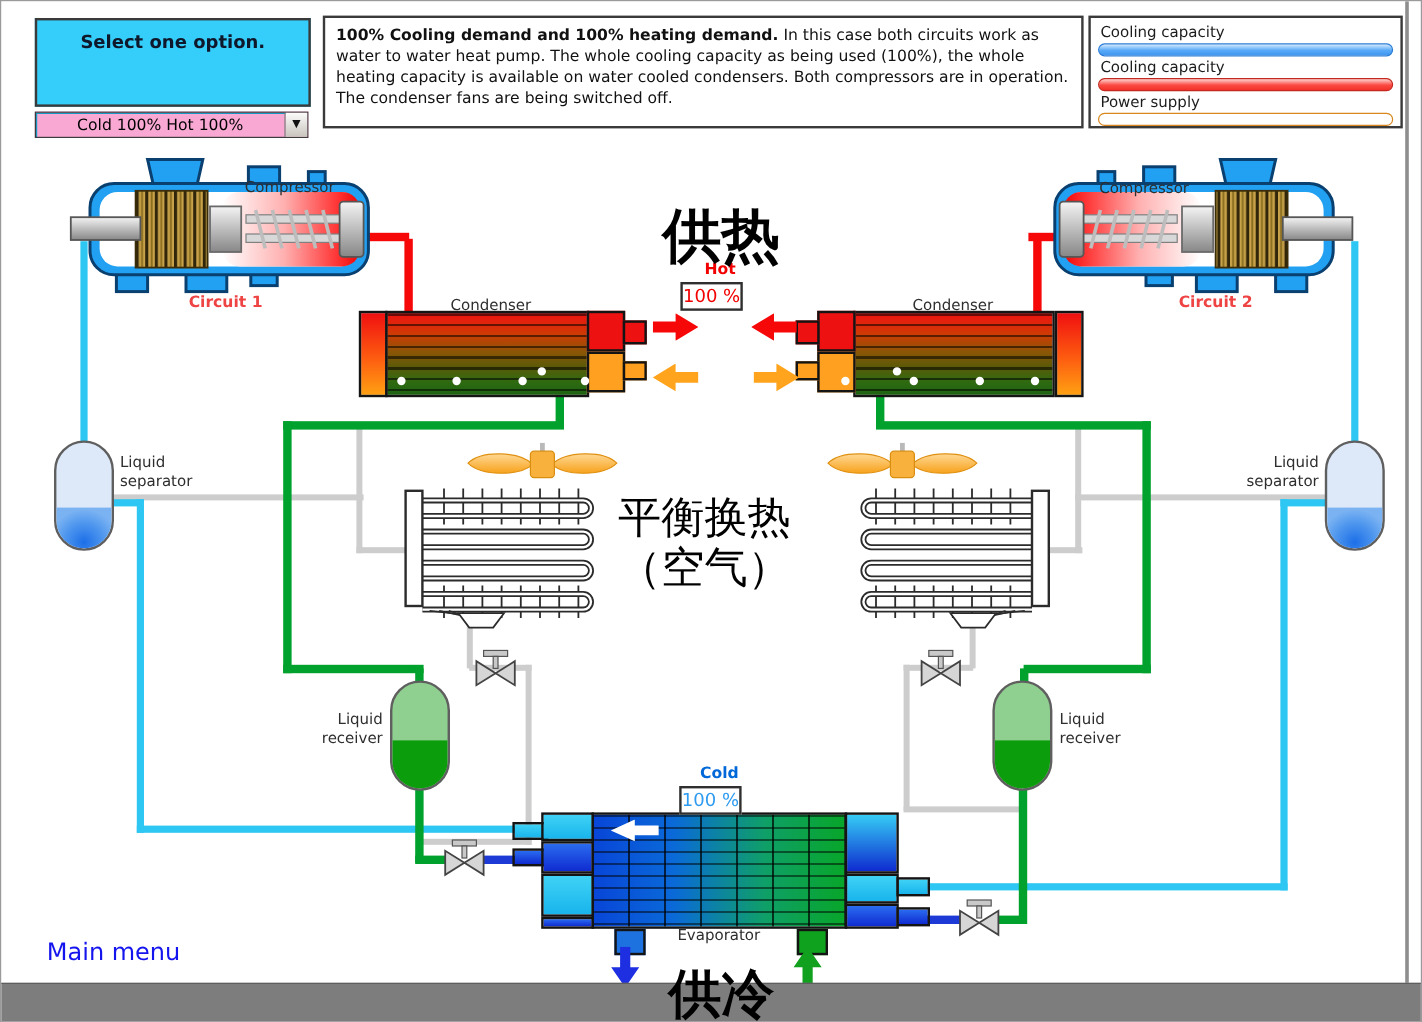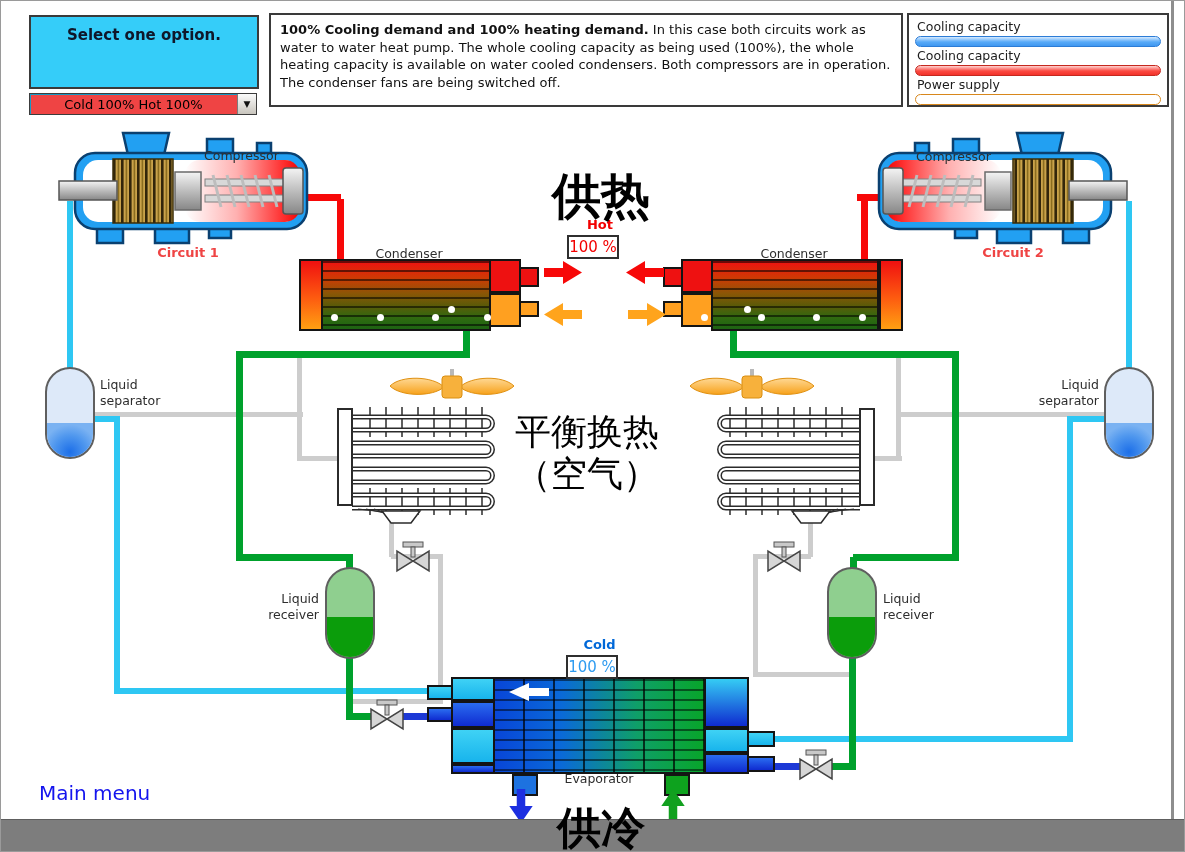--- a/index.html
+++ b/index.html
@@ -1,21 +1,21 @@
 <!DOCTYPE html>
 <html><head>
 <meta charset="utf-8">
 <style>
   html,body{margin:0;padding:0;background:#fff;}
   #app{position:relative;width:1185px;height:852px;background:#fff;border:1px solid #9a9a9a;box-sizing:border-box;overflow:hidden;font-family:"DejaVu Sans",sans-serif;}
   .abs{position:absolute;}
   
   #select-box{left:28px;top:14px;width:230px;height:74px;background:#35CDF9;border:2px solid #3a3a3a;box-sizing:border-box;text-align:center;}
   #select-box .t{margin-top:9px;font-size:15px;font-weight:bold;color:#0f172a;}
-  #dropdown{left:28px;top:92px;width:228px;height:22px;background:#ef4444;border:1px solid #3c3c3c;box-sizing:border-box;font-size:13px;color:#000;display:flex;align-items:center;box-shadow:inset 1px 1px 0 #1899c4;}
+  #dropdown{left:28px;top:92px;width:228px;height:22px;background:#f9a8d4;border:1px solid #3c3c3c;box-sizing:border-box;font-size:13px;color:#000;display:flex;align-items:center;box-shadow:inset 1px 1px 0 #1899c4;}
   #dropdown .val{flex:1;text-align:center;}
   #dropdown .btn{width:18px;height:100%;background:linear-gradient(180deg,#fbfbfb,#c9c5bd);border-left:1px solid #7d7d7d;font-size:9px;line-height:20px;text-align:center;color:#111;}
   #desc-box{left:268px;top:12px;width:634px;height:94px;border:2px solid #3a3a3a;box-sizing:border-box;background:#fff;padding:6px 9px;font-size:13px;line-height:1.36;color:#111;}
   #legend-box{left:906px;top:12px;width:262px;height:94px;border:2px solid #3a3a3a;box-sizing:border-box;background:#fff;padding:3px 6px;}
   .lg-label{font-size:12.5px;color:#1c1c1c;margin:1px 2px 2px 2px;}
   .lg-bar{height:11px;border-radius:6px;box-sizing:border-box;}
   .bar-cool{background:linear-gradient(180deg,#d6eaff,#58aaf8 55%,#3f97f0);border:1px solid #2c7cd6;}
   .bar-heat{background:linear-gradient(180deg,#ffd2d0,#fb4a42 55%,#f2322a);border:1px solid #c4281f;}
   .bar-power{background:linear-gradient(180deg,#ffe7bd,#ffa83c 55%,#fb9c28;);border:1px solid #d8871c;}
   

